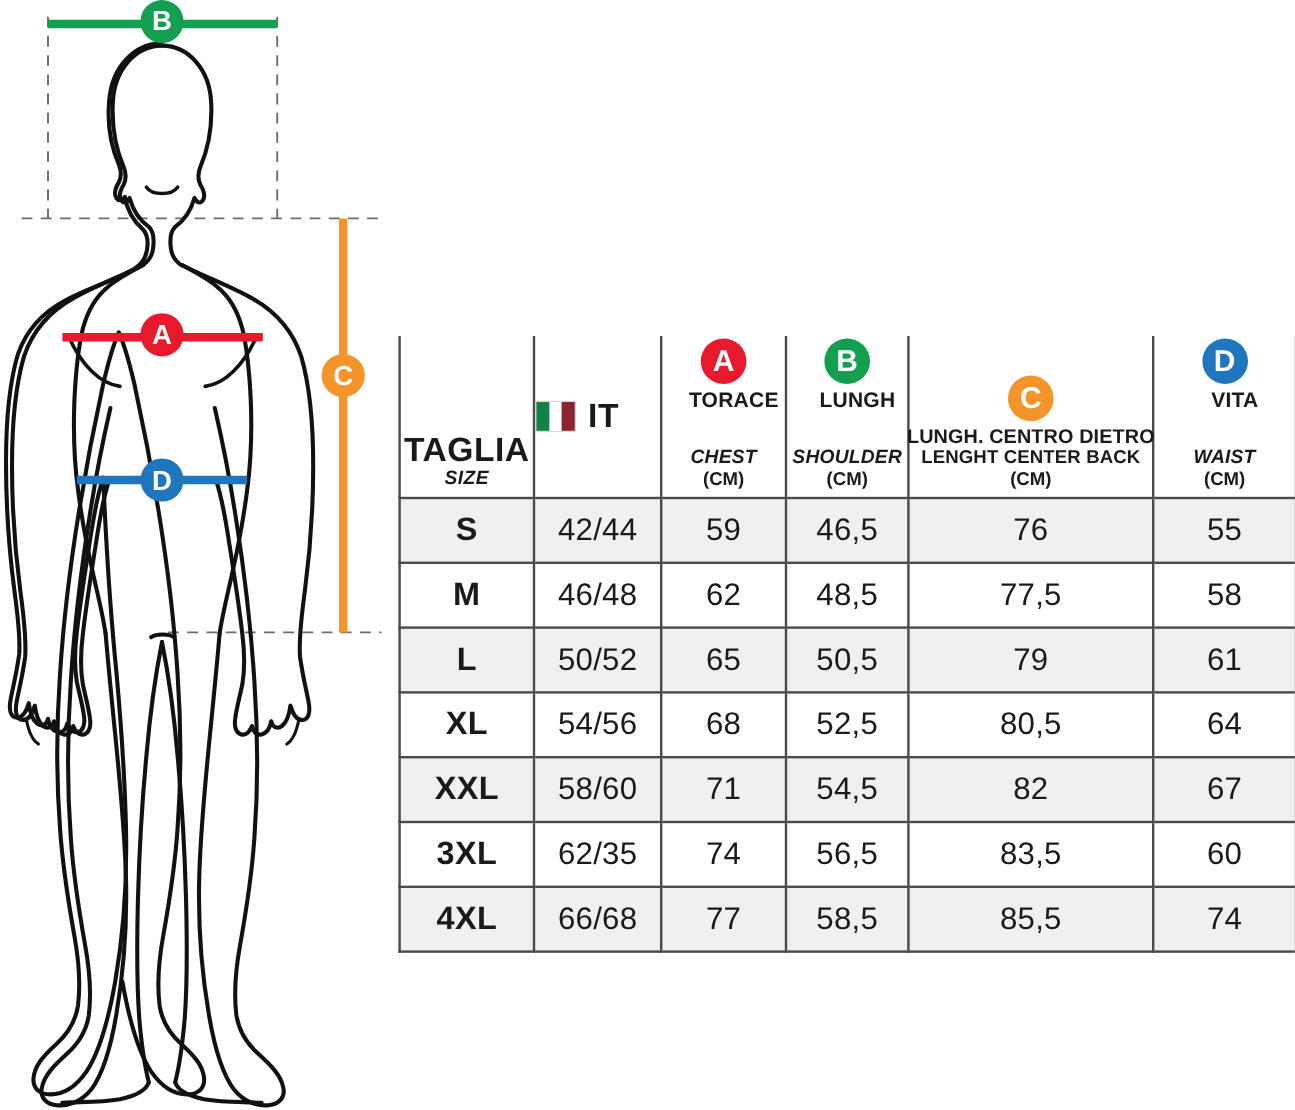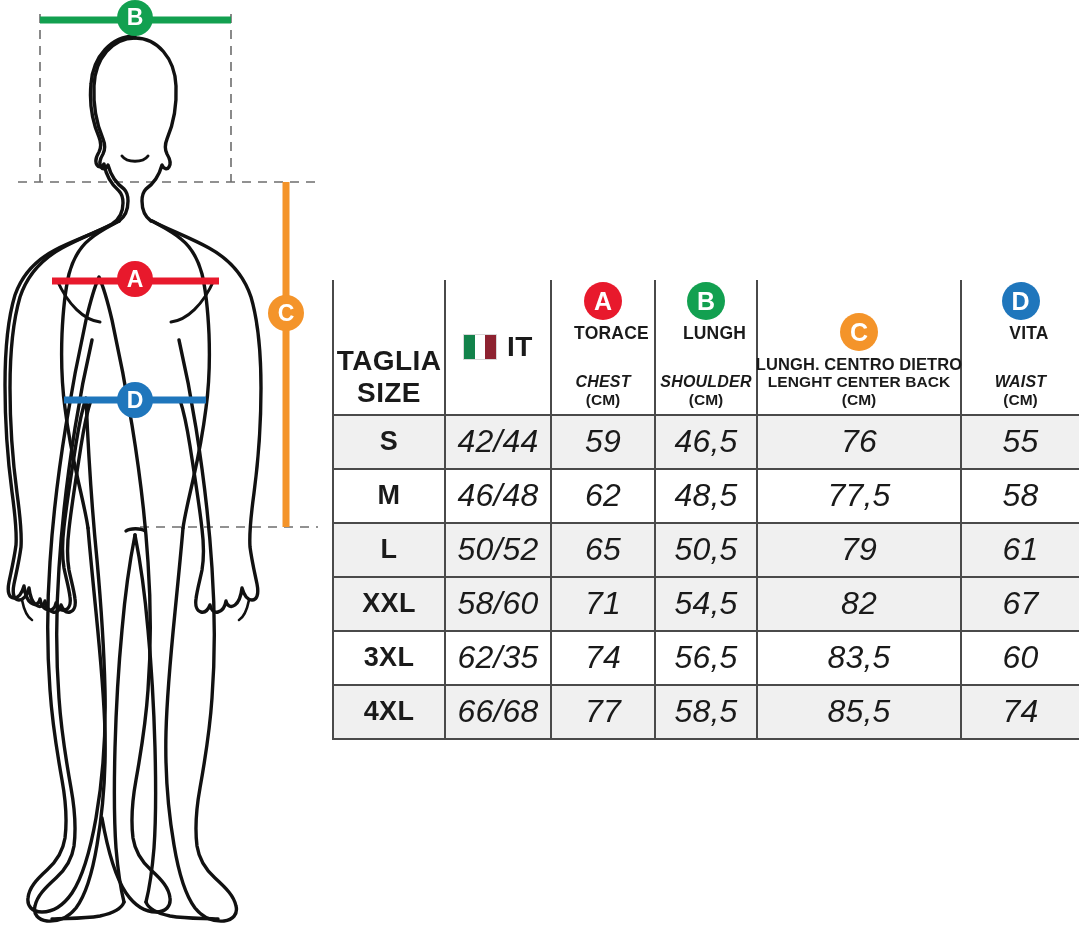--- a/index.html
+++ b/index.html
@@ -100,49 +100,49 @@
   .badge-a { background: #e8192c; }
   .badge-b { background: #12a050; }
   .badge-c { background: #f4942a; }
   .badge-d { background: #1f76bc; }
 
   .hd-it  { font-size: 17.5px; font-weight: bold; letter-spacing: .2px; margin-left: 17px; }
   .hd-en  { font-size: 16px; font-style: italic; font-weight: bold; letter-spacing: .2px; margin-top: 29px; }
   .hd-unit{ font-size: 15.5px; font-weight: bold; }
 
   .hd-size-it { font-size: 28px; font-weight: bold; letter-spacing: .4px; }
-  .hd-size-en { font-size: 28px; font-weight: bold; letter-spacing: .4px; }
+  .hd-size-en { font-size: 16px; font-weight: bold; font-style: italic; letter-spacing: .4px; }
 
   .hd-back-it { font-size: 16.5px; font-weight: bold; letter-spacing: .1px; white-space: nowrap; }
   .hd-back-en { font-size: 15.5px; font-weight: bold; letter-spacing: .1px; white-space: nowrap; }
 
   
   .flag-row {
     display: flex;
     align-items: center;
-    justify-content: center;
+    justify-content: flex-start;
     gap: 10px;
     height: 100%;
   }
   .it-flag {
     width: 34px;
     height: 26px;
     display: flex;
     border: 1px solid #d8d8d8;
     box-sizing: border-box;
   }
   .it-flag span { flex: 1 1 auto; height: 100%; display: block; }
   .flag-green { background: #12824a; }
   .flag-white { background: #ffffff; }
   .flag-red   { background: #8d2230; }
   .it-label { font-size: 28px; font-weight: bold; letter-spacing: .5px; }
 
   
   .cell-size { font-size: 27px; font-weight: bold; letter-spacing: .3px; }
-  .cell-val  { font-size: 32px; font-weight: normal; letter-spacing: .2px; font-style: italic; }
+  .cell-val  { font-size: 26px; font-weight: normal; letter-spacing: .2px; }
 </style>
 </head>
 <body>
 
 <div id="figure-panel">
   <svg id="figure-svg" width="330" height="925" viewBox="0 0 330 925">
 
     <g stroke="#6d6d6d" stroke-width="1.6" stroke-dasharray="9,7" fill="none">
       <line x1="40" y1="14" x2="40" y2="182"></line>
       <line x1="231" y1="14" x2="231" y2="182"></line>
@@ -462,20 +462,28 @@
         <td class="cell-val">58</td>
       </tr>
       <tr class="odd">
         <td class="cell-size">L</td>
         <td class="cell-val">50/52</td>
         <td class="cell-val">65</td>
         <td class="cell-val">50,5</td>
         <td class="cell-val">79</td>
         <td class="cell-val">61</td>
       </tr>
+      <tr class="even">
+        <td class="cell-size">XL</td>
+        <td class="cell-val">54/56</td>
+        <td class="cell-val">68</td>
+        <td class="cell-val">52,5</td>
+        <td class="cell-val">80,5</td>
+        <td class="cell-val">64</td>
+      </tr>
       <tr class="odd">
         <td class="cell-size">XXL</td>
         <td class="cell-val">58/60</td>
         <td class="cell-val">71</td>
         <td class="cell-val">54,5</td>
         <td class="cell-val">82</td>
         <td class="cell-val">67</td>
       </tr>
       <tr class="even">
         <td class="cell-size">3XL</td>

